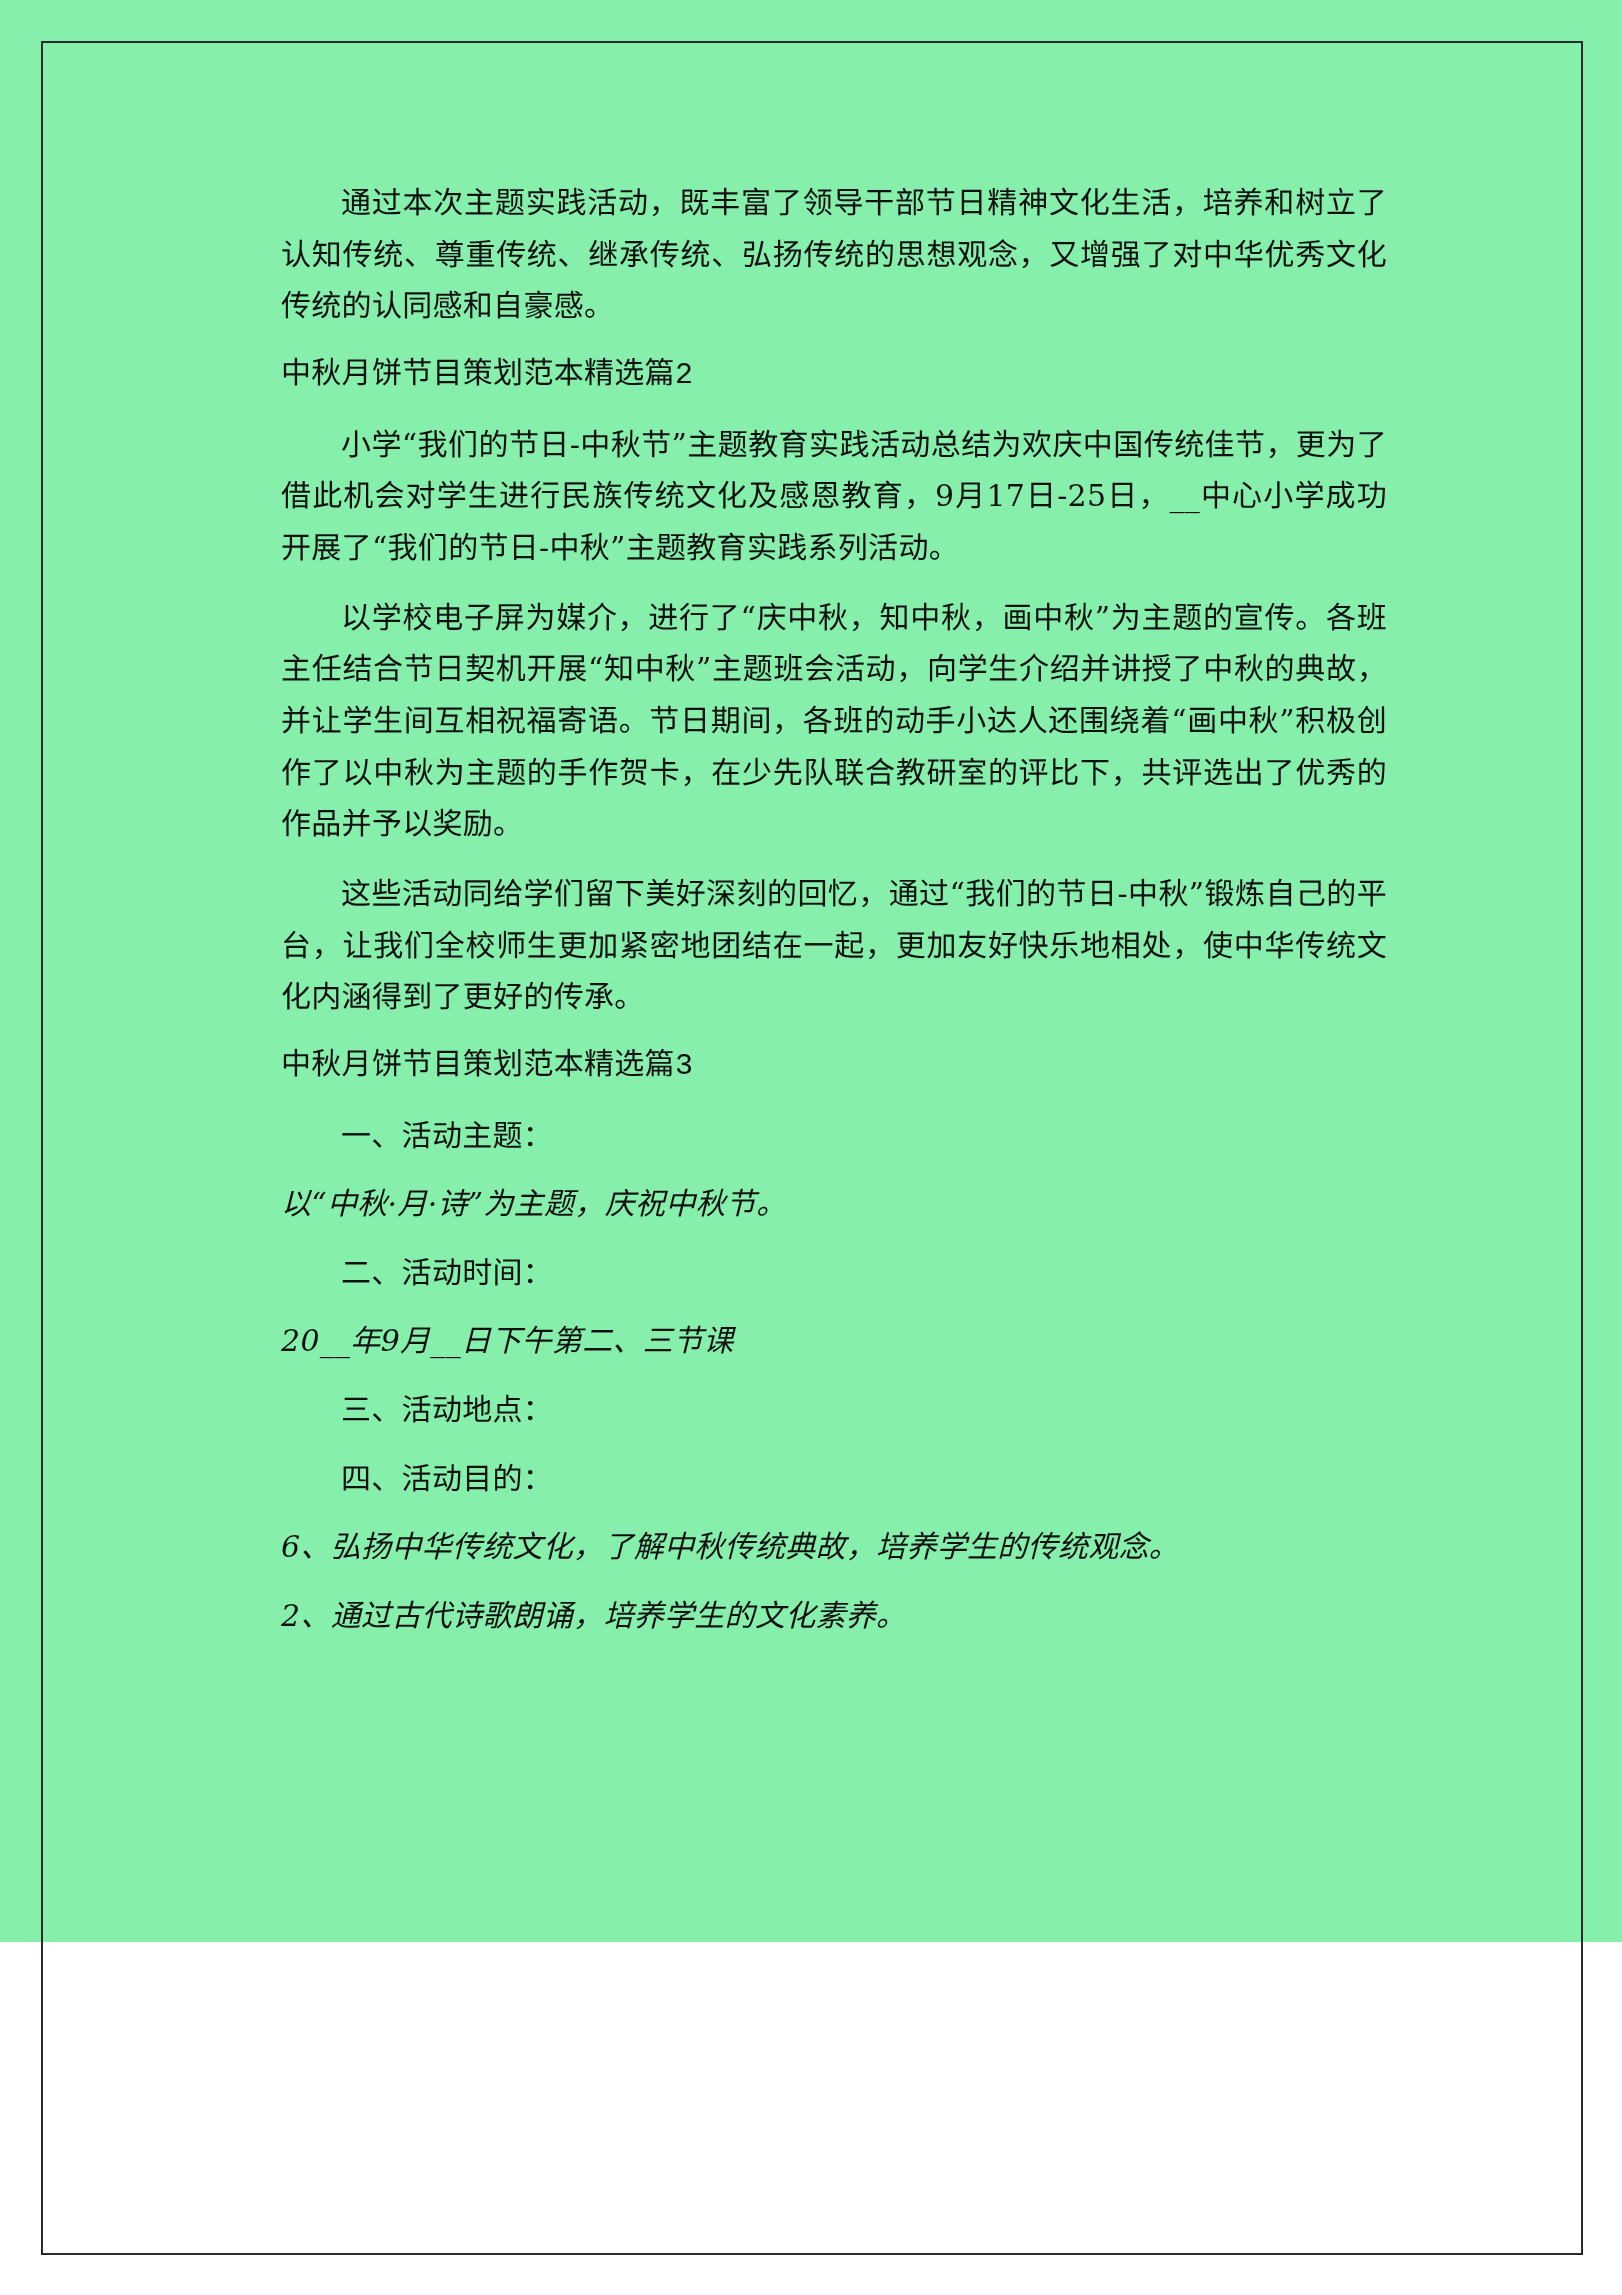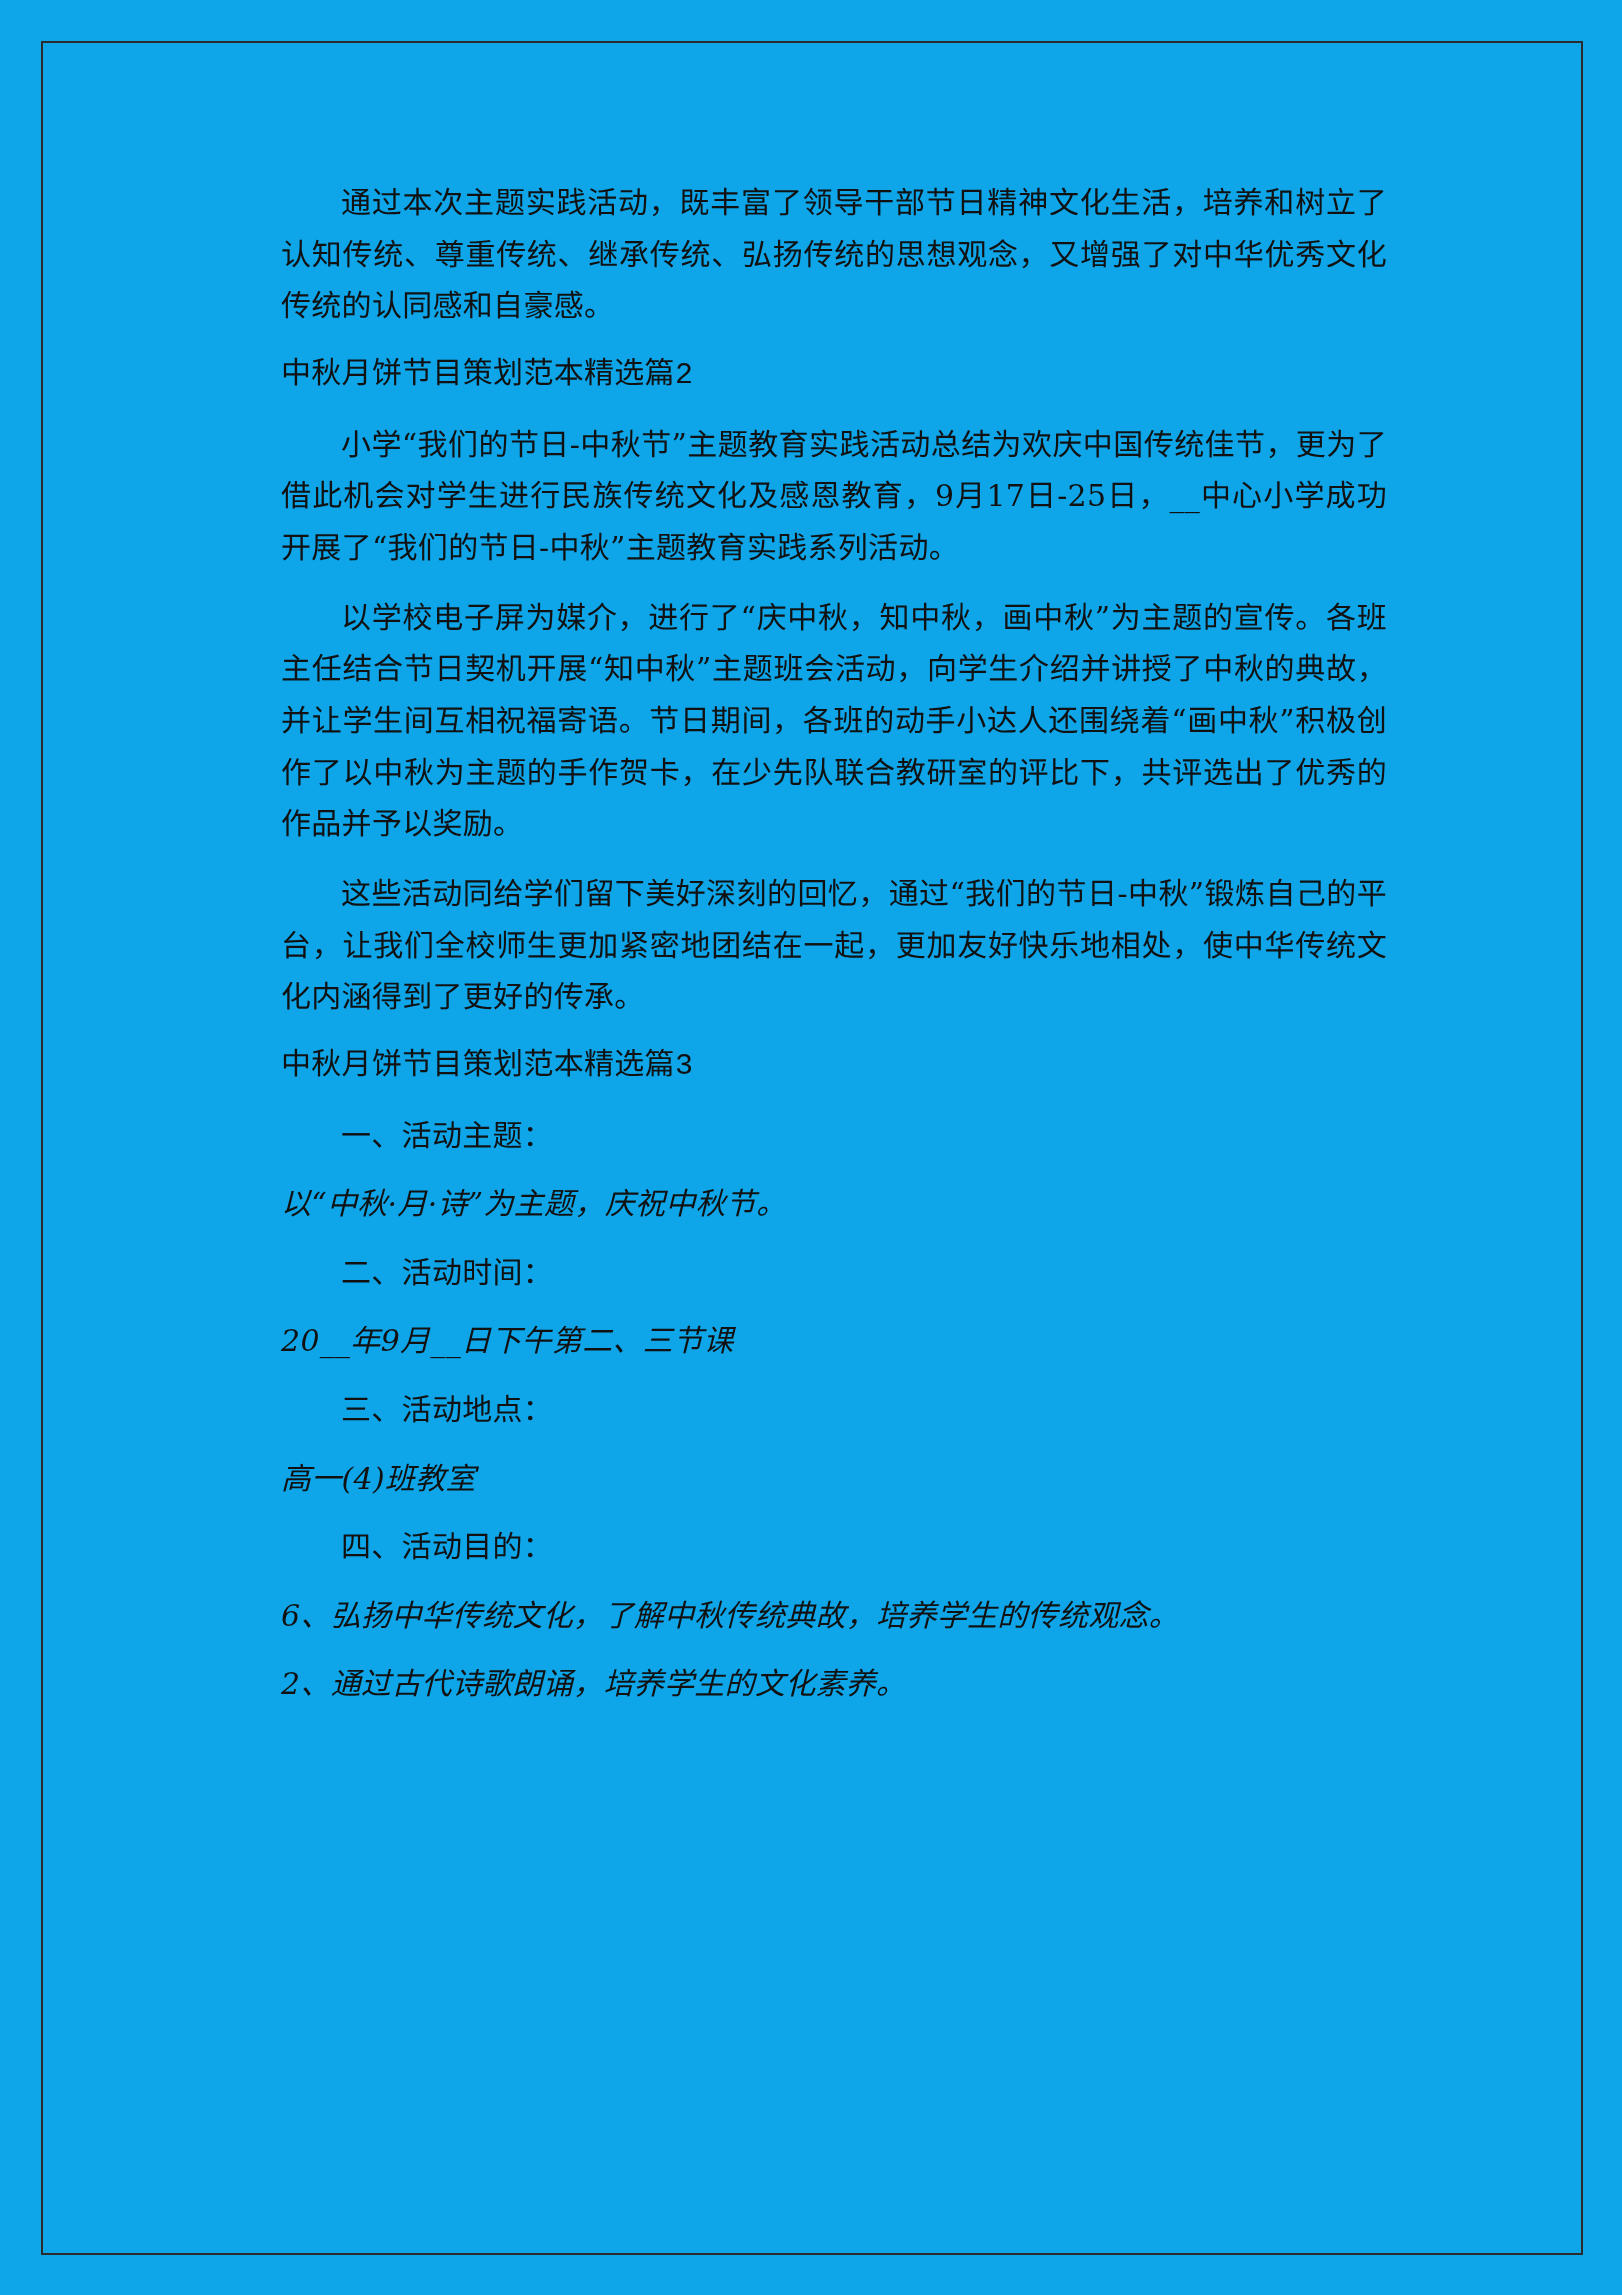--- a/index.html
+++ b/index.html
@@ -10,23 +10,23 @@
   body {
     width: 1623px;
     height: 2295px;
     font-family: "DejaVu Serif", "Liberation Serif", serif;
     color: #111111;
     -webkit-font-smoothing: antialiased;
   }
   .page {
     position: relative;
     width: 1623px;
-    height: 2295px;
+    height: 1942px;
     box-sizing: border-box;
-    background: #0ea5e9;
+    background: #86efac;
   }
   .page-border {
     position: absolute;
     left: 41px;
     top: 41px;
     width: 1542px;
     height: 2214px;
     border: 2px solid #2b2b2b;
     box-sizing: border-box;
     pointer-events: none;
@@ -84,21 +84,20 @@
     <p class="indent tight">一、活动主题：</p>
 
     <p class="noindent tight">以“中秋·月·诗”为主题，庆祝中秋节。</p>
 
     <p class="indent tight">二、活动时间：</p>
 
     <p class="noindent tight">20__年9月__日下午第二、三节课</p>
 
     <p class="indent tight">三、活动地点：</p>
 
-    <p class="noindent tight">高一(4)班教室</p>
 
     <p class="indent tight">四、活动目的：</p>
 
     <p class="noindent tight">6、弘扬中华传统文化，了解中秋传统典故，培养学生的传统观念。</p>
 
     <p class="noindent tight">2、通过古代诗歌朗诵，培养学生的文化素养。</p>
 
 
   </div>
 </div>

